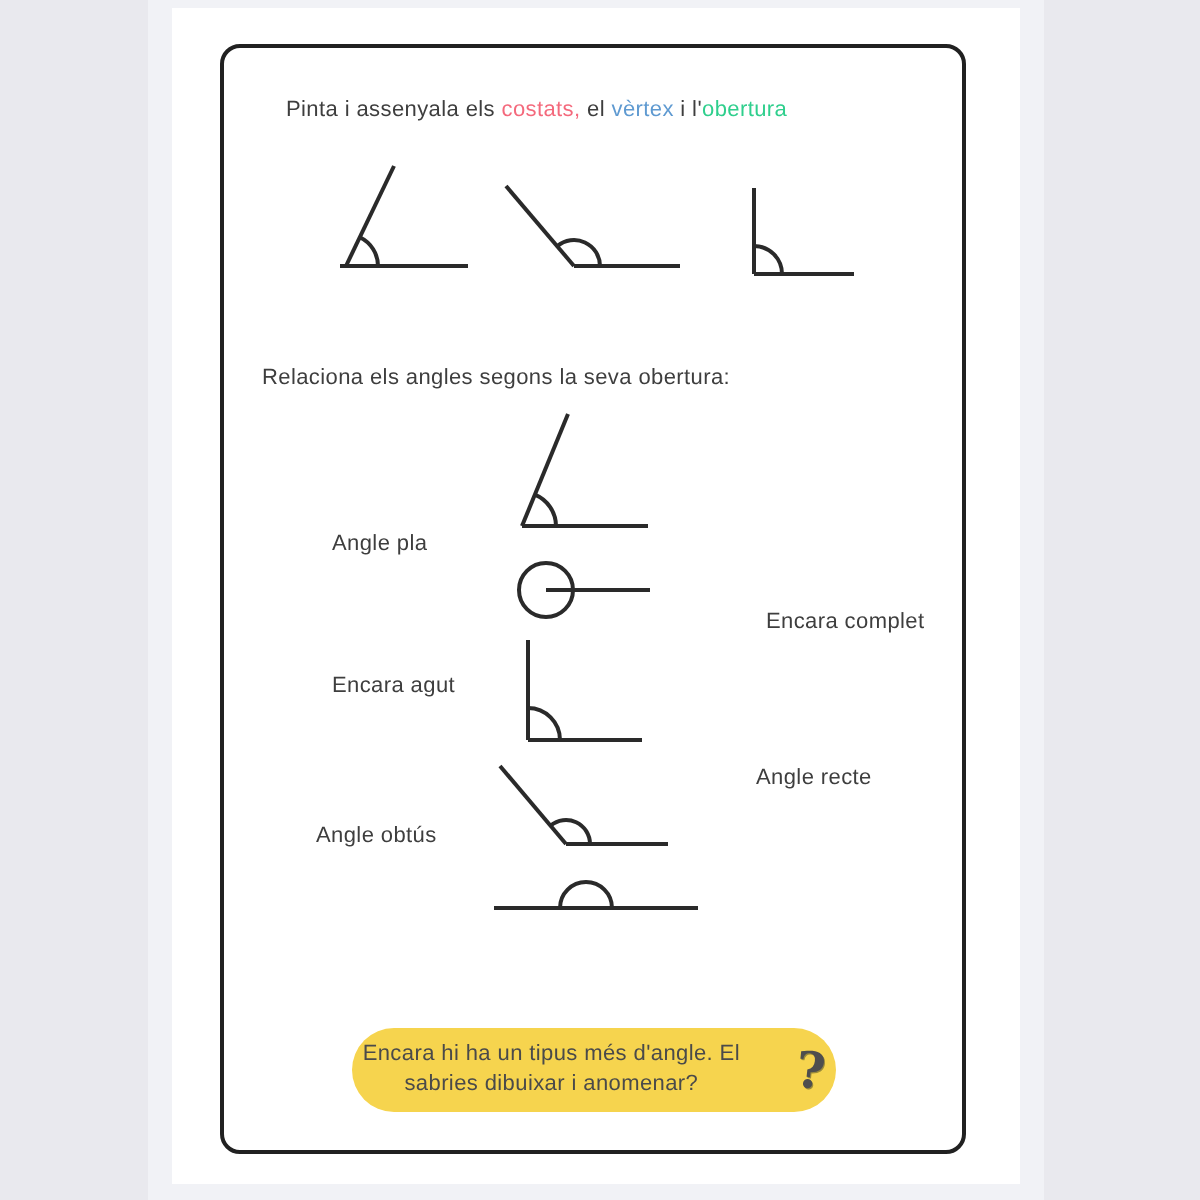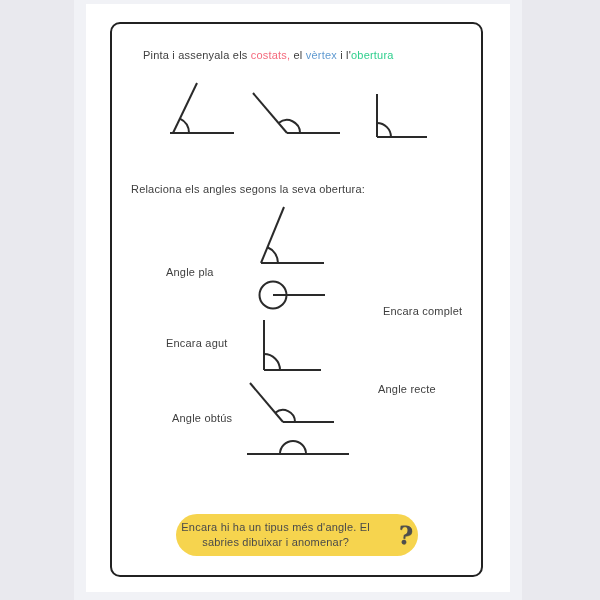--- a/index.html
+++ b/index.html
@@ -6,21 +6,21 @@
     font-family:"Liberation Sans","DejaVu Sans",sans-serif;}
   .page{position:absolute;left:86px;top:4px;width:424px;height:588px;background:#ffffff;
     box-shadow:0 0 0 12px #f1f2f6;}
   .frame{position:absolute;left:24px;top:18px;width:373px;height:555px;
     border:2px solid #212121;border-radius:10px;box-sizing:border-box;background:#fff;}
   .txt{position:absolute;font-size:11px;line-height:14px;color:#3e3e3e;letter-spacing:.2px;white-space:nowrap;}
   .title{left:31px;top:24px;}
   .heading{left:19px;top:158px;}
   .lbl-pla{left:54px;top:241px;}
   .lbl-agut{left:54px;top:312px;}
-  .lbl-obtus{left:60px;top:387px;text-align:center;}
+  .lbl-obtus{left:46px;top:387px;text-align:center;}
   .lbl-complet{left:271px;top:280px;}
   .lbl-recte{left:266px;top:358px;}
   svg.fig{position:absolute;overflow:visible;}
   .figA{left:46px;top:54px;}
   .figB{left:138px;top:66px;}
   .figC{left:260px;top:68px;}
   .f1{left:140px;top:179px;}
   .f2{left:145px;top:255px;}
   .f3{left:148px;top:294px;}
   .f4{left:135px;top:357px;}

